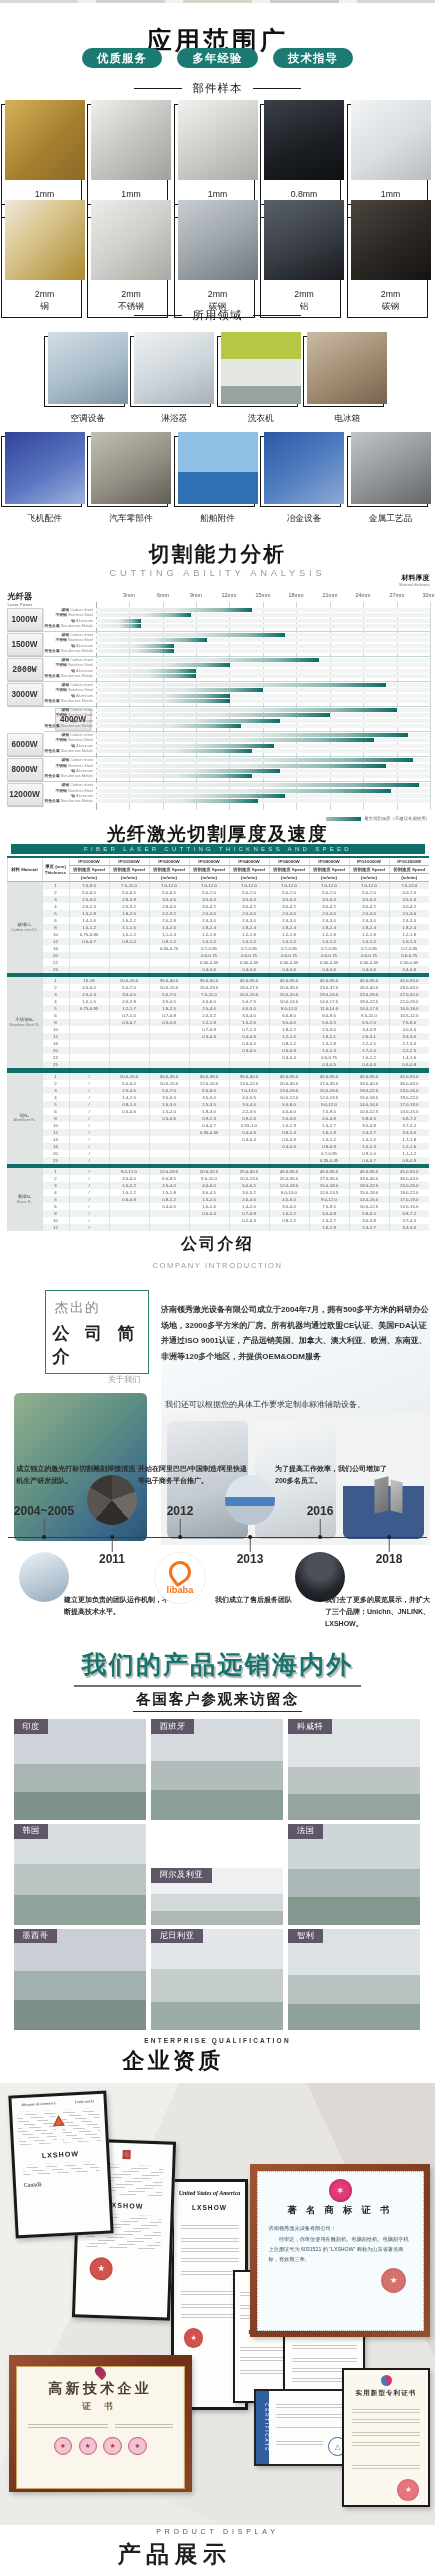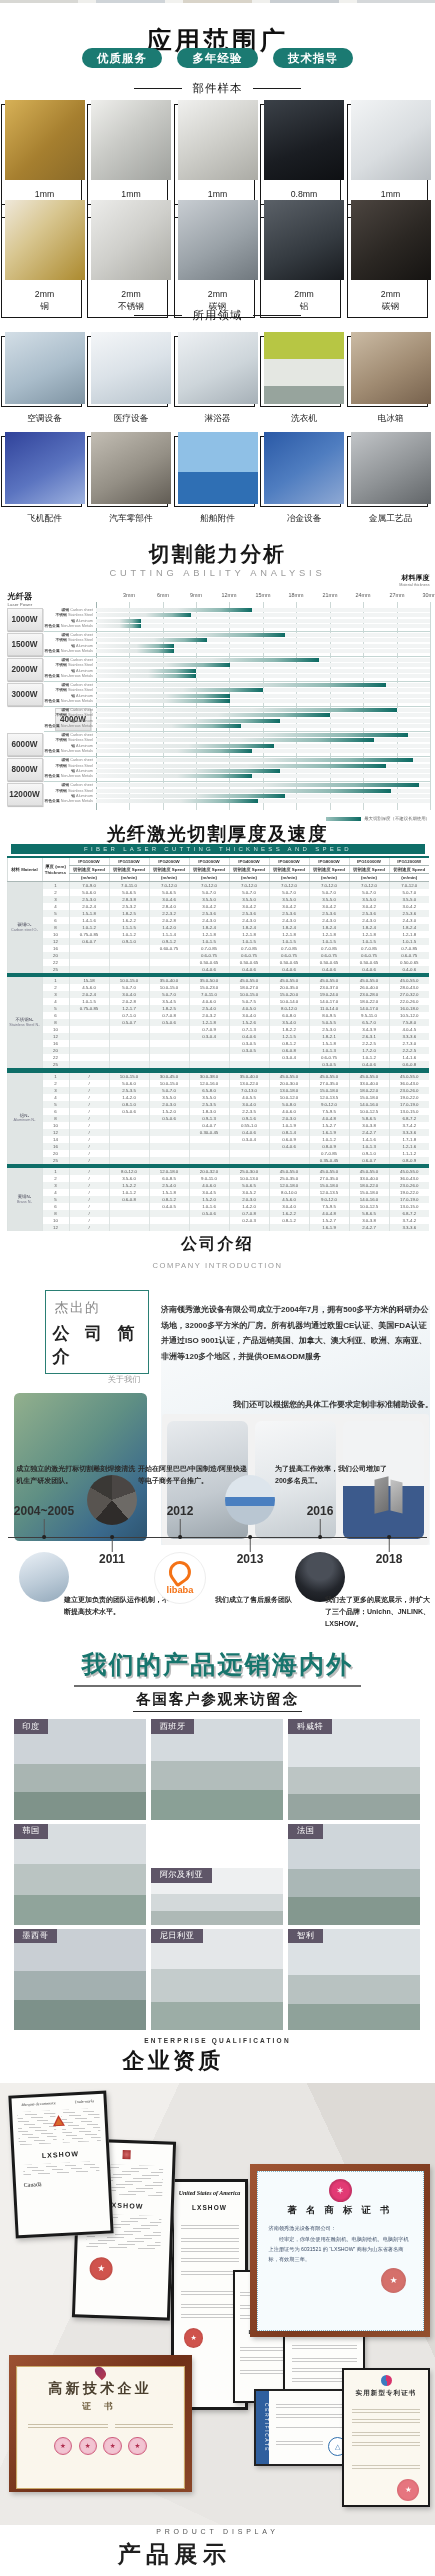--- a/index.html
+++ b/index.html
@@ -85,21 +85,21 @@
   
   #company-title{left:0;top:1234px;width:435px;text-align:center;font-size:16px;font-weight:900;letter-spacing:2.2px;color:#1a1a1a;}
   #company-sub{left:0;top:1261px;width:435px;text-align:center;font-size:7.6px;letter-spacing:1.6px;color:#999;}
   #intro-bg{left:161px;top:1306px;width:269px;height:239px;opacity:.55;
     background:linear-gradient(160deg,#f8fafb 0%,#e7eef2 35%,#d8e2e8 60%,#eef3f5 100%);}
   #intro-box{left:45px;top:1290px;width:102px;height:82px;border:1.6px solid #2a7f74;background:#fff;}
   #intro-box .l1{margin:7.6px 0 0 8.7px;font-size:13.6px;color:#8a8a8a;letter-spacing:1.6px;}
   #intro-box .l2{margin:5.4px 0 0 6.5px;font-size:17px;font-weight:bold;color:#222;letter-spacing:5.4px;}
   #intro-box .l3{margin:6.5px 7.6px 0 0;text-align:right;font-size:8.2px;color:#9a9a9a;background:#fff;}
   #intro-p1{left:161px;top:1302px;width:268px;font-size:8px;font-weight:bold;color:#333;line-height:1.95;margin:0;}
-  #intro-p2{left:161px;top:1393px;width:268px;font-size:8px;font-weight:bold;color:#333;line-height:1.9;margin:4px;text-align:right;}
+  #intro-p2{left:161px;top:1393px;width:268px;font-size:8px;font-weight:normal;color:#333;line-height:1.9;margin:4px;}
   .aerial{left:13.6px;top:1393px;width:133px;height:148px;border-radius:5.4px;
     background:linear-gradient(135deg,#93b08d,#5f8f84 45%,#3a698c 80%,#2d5470);}
   #office-panel{left:162px;top:1414px;width:267px;height:131px;background:#f2f2f2;border-radius:3.3px;display:flex;gap:6.5px;padding:6.5px 5.4px;box-sizing:border-box;}
   .office{flex:1;border-radius:6.5px;}
   .o1{background:linear-gradient(165deg,#e8ebee,#c3cad0 60%,#9aa4ab);}
   .o2{background:linear-gradient(165deg,#f6f7f8,#e2e6e9 55%,#c2c9ce);}
   .o3{background:linear-gradient(180deg,#f2f3f4 0 55%,#3c5a8c 55% 100%);}
 
   
   #timeline{left:0;top:1448px;width:435px;height:212px;}
@@ -260,24 +260,20 @@
 
   <div id="fields-head" class="sec-head abs" style="top:308px">
     <span class="ln"></span>
     <span class="txt">所用领域</span>
     <span class="ln"></span>
   </div>
   <div id="fields-row1" class="thumb-row fields abs" style="top:332px">
       <div class="cell">
         <div class="photo f1"></div>
         <div class="cap">空调设备</div>
-      </div>
-      <div class="cell">
-        <div class="photo f2"></div>
-        <div class="cap">医疗设备</div>
       </div>
       <div class="cell">
         <div class="photo f3"></div>
         <div class="cap">淋浴器</div>
       </div>
       <div class="cell">
         <div class="photo f5"></div>
         <div class="cap">洗衣机</div>
       </div>
       <div class="cell">
@@ -361,21 +357,21 @@
       <div class="bar-label" style="top: 47px;"><b>不锈钢</b> Stainless Steel</div>
       <div class="track" style="top: 47px;"></div>
       <div class="fill" style="top: 47px; width: 111px;"></div>
       <div class="bar-label" style="top: 53px;"><b>铝</b> Aluminum</div>
       <div class="track" style="top: 53px;"></div>
       <div class="fill" style="top: 53px; width: 78px;"></div>
       <div class="bar-label" style="top: 58px;"><b>有色金属</b> Non-ferrous Metals</div>
       <div class="track" style="top: 58px;"></div>
       <div class="fill" style="top: 58px; width: 78px;"></div>
       <div class="group-sep" style="top: 65px;"></div>
-      <div class="power-box" style="left: 6.5px; top: 67px;">2000W</div>
+      <div class="power-box" style="left: 6.5px; top: 67px; font-family: Liberation Mono, monospace;">2000W</div>
       <div class="bar-label" style="top: 67px;"><b>碳钢</b> Carbon sheet</div>
       <div class="track" style="top: 67px;"></div>
       <div class="fill" style="top: 67px; width: 223px;"></div>
       <div class="bar-label" style="top: 72px;"><b>不锈钢</b> Stainless Steel</div>
       <div class="track" style="top: 72px;"></div>
       <div class="fill" style="top: 72px; width: 134px;"></div>
       <div class="bar-label" style="top: 78px;"><b>铝</b> Aluminum</div>
       <div class="track" style="top: 78px;"></div>
       <div class="fill" style="top: 78px; width: 100px;"></div>
       <div class="bar-label" style="top: 83px;"><b>有色金属</b> Non-ferrous Metals</div>

